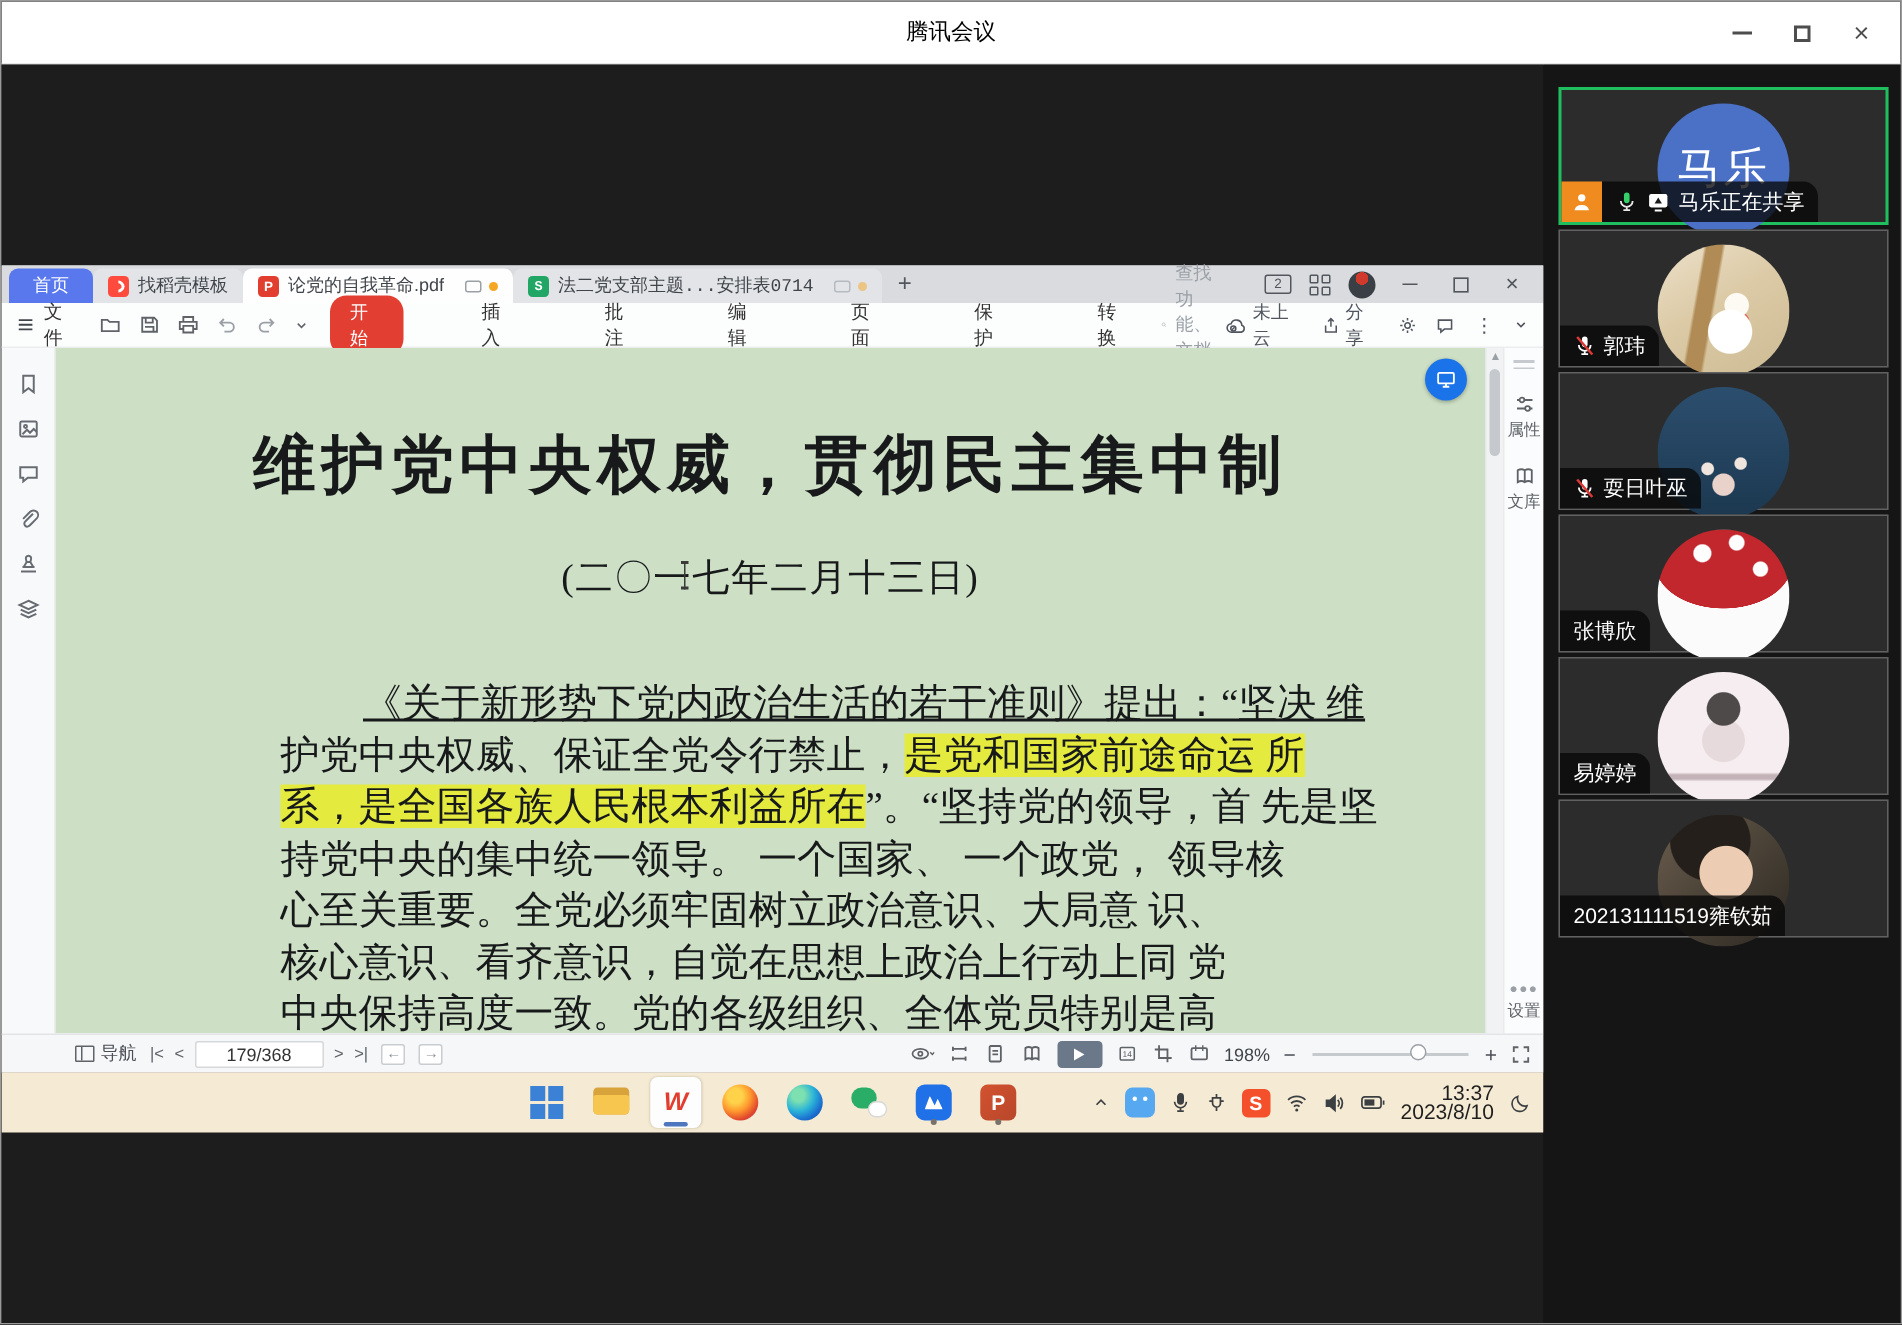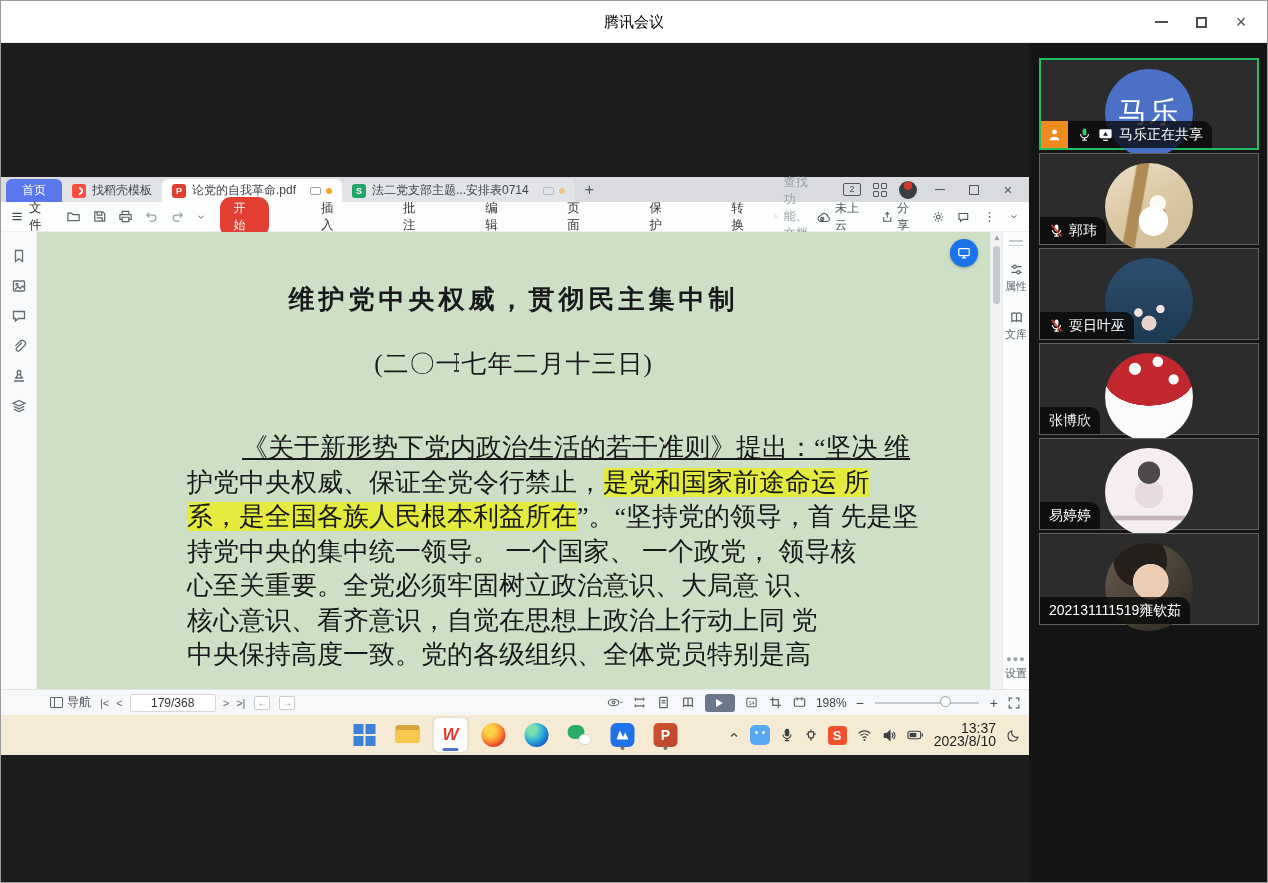--- a/index.html
+++ b/index.html
@@ -21,21 +21,21 @@
   
   .stage{position:absolute;left:0;top:42px;width:1028px;height:841px;background:#1d1d1d;}
 
   
   .wps{position:absolute;left:0;top:134px;width:1028px;height:538px;background:#fff;}
   .tabbar{position:relative;height:25px;background:#d9dbdf;display:flex;align-items:flex-end;padding-left:5px;}
   .tab{height:23px;display:flex;align-items:center;gap:6px;padding:0 10px;font-size:12px;color:#40454b;
        border-radius:6px 6px 0 0;white-space:nowrap;cursor:pointer;}
   .tab.home{background:#5a78ee;color:#fff;width:56px;justify-content:center;}
   .tab.active{background:#fefefe;}
-  .tab.dim{background:#e2e4e7;}
+  .tab.dim{background:#e2e4e7;font-family:Liberation Mono, monospace;}
   .tab .ticon{width:14px;height:14px;border-radius:3px;display:flex;align-items:center;justify-content:center;
               font-size:9px;font-weight:bold;color:#fff;flex:0 0 auto;}
   .ticon.docer{background:#ff4b3e;position:relative;}
   .ticon.docer::after{content:"";position:absolute;inset:3px;border:2px solid #fff;border-radius:50%;
                       border-left-color:transparent;border-bottom-color:transparent;transform:rotate(45deg);}
   .ticon.pdf{background:#e23e30;}
   .ticon.sheet{background:#21a666;}
   .tab-inds{display:flex;align-items:center;gap:5px;margin-left:8px;}
   .mini-monitor{width:11px;height:8px;border:1px solid #9aa0a6;border-radius:2px;}
   .mini-dot{width:6px;height:6px;border-radius:50%;background:#f5a623;}
@@ -67,21 +67,21 @@
   .mb-right{display:flex;align-items:center;gap:13px;color:#51565e;font-size:12px;}
   .mb-right .g{display:flex;align-items:center;gap:4px;cursor:pointer;}
   .vdots{font-size:13px;color:#51565e;}
 
   .wps-body{position:absolute;left:0;top:55px;right:0;bottom:26px;display:flex;}
   .left-rail{width:36px;background:#f8f9fb;border-right:1px solid #ededee;display:flex;flex-direction:column;
              align-items:center;padding-top:16px;gap:14px;color:#676b72;}
   .left-rail .ri{cursor:pointer;}
   .doc{flex:1;background:#cde0c5;position:relative;overflow:hidden;
        font-family:"Liberation Serif","DejaVu Serif",serif;color:#17191b;}
-  .doc-title{text-align:center;margin-top:50px;font-size:26px;font-weight:bold;letter-spacing:4px;}
+  .doc-title{text-align:center;margin-top:50px;font-size:42px;font-weight:bold;letter-spacing:4px;}
   .doc-sub{position:relative;text-align:center;margin-top:30px;font-size:25px;letter-spacing:1px;height:32px;}
   .ibeam{position:absolute;left:calc(50% - 62px);top:6px;width:9px;height:19px;}
   .ibeam::before,.ibeam::after{content:"";position:absolute;left:2px;width:5px;height:1.6px;background:#3a3a3a;}
   .ibeam::before{top:0;} .ibeam::after{bottom:0;}
   .ibeam i{position:absolute;left:4px;top:0;bottom:0;width:1.6px;background:#3a3a3a;}
   .doc-body{margin:52px 130px 0 150px;font-size:26px;}
   .doc-line{height:34.5px;line-height:34.5px;white-space:nowrap;}
   .doc-line.indent{text-indent:55px;text-decoration:underline;}
   .hl{background:#e4eb3e;}
   .doc-fab{position:absolute;right:12px;top:7px;width:28px;height:28px;border-radius:50%;background:#1a73e8;

